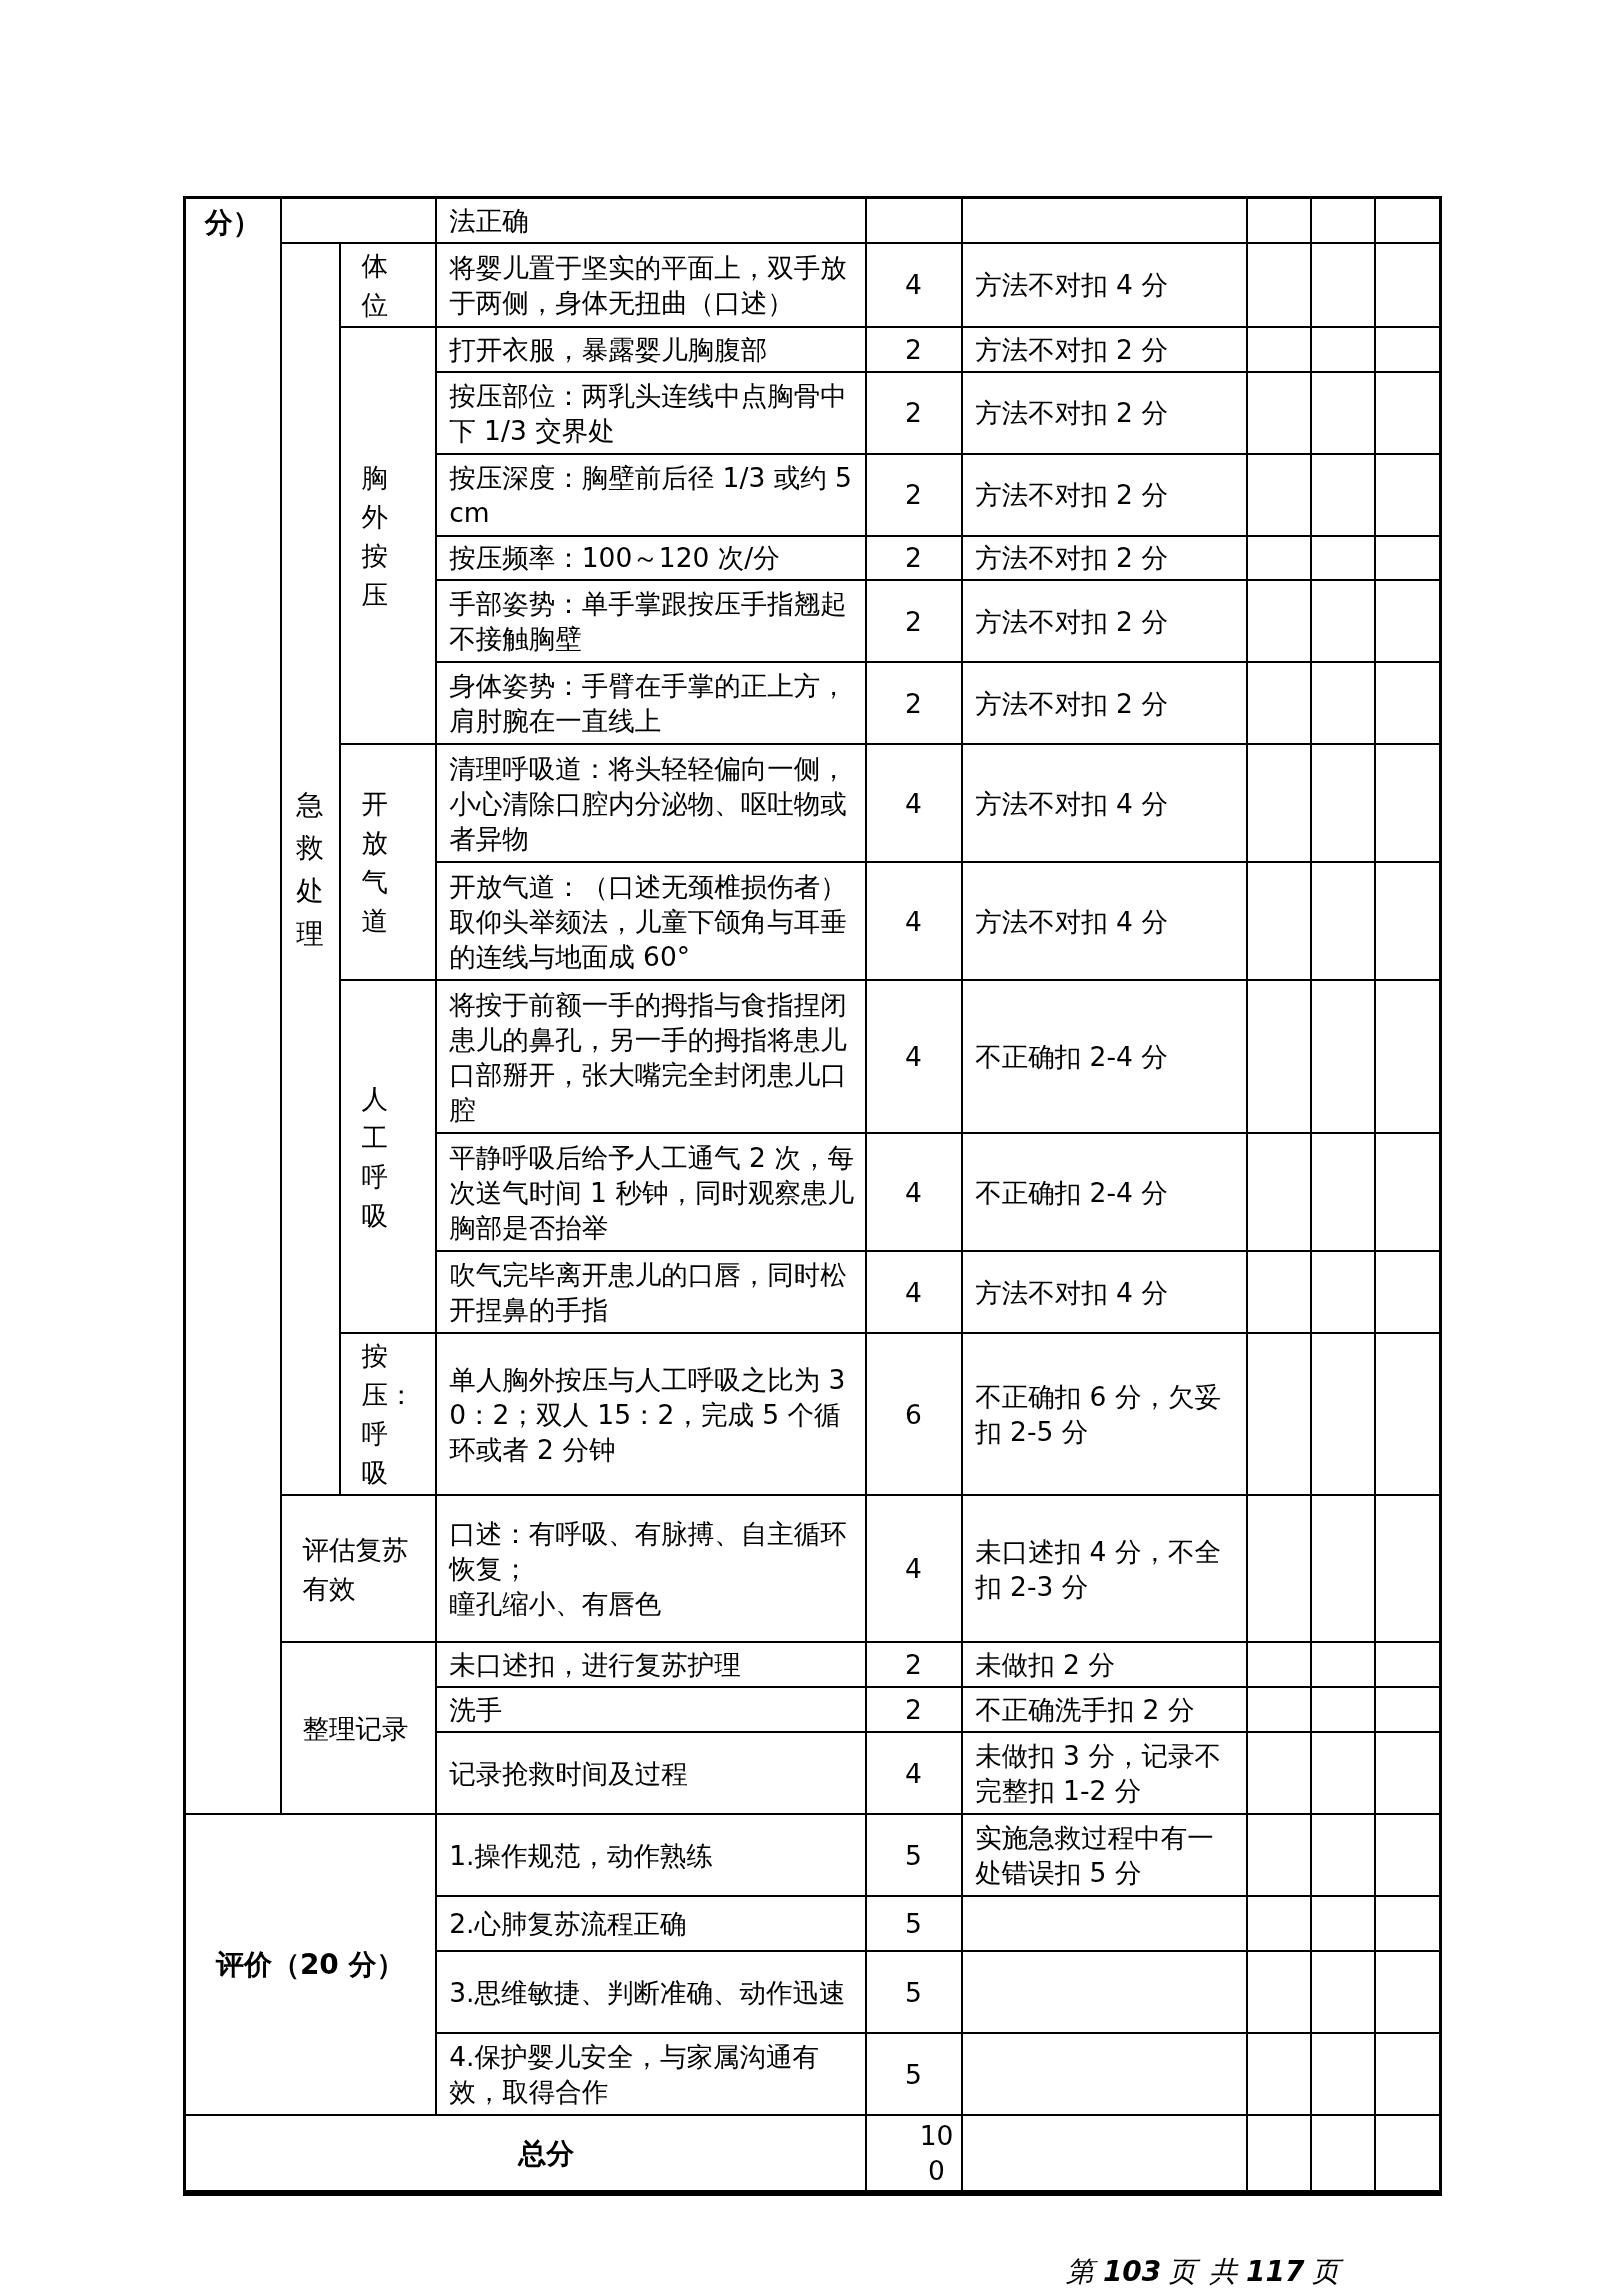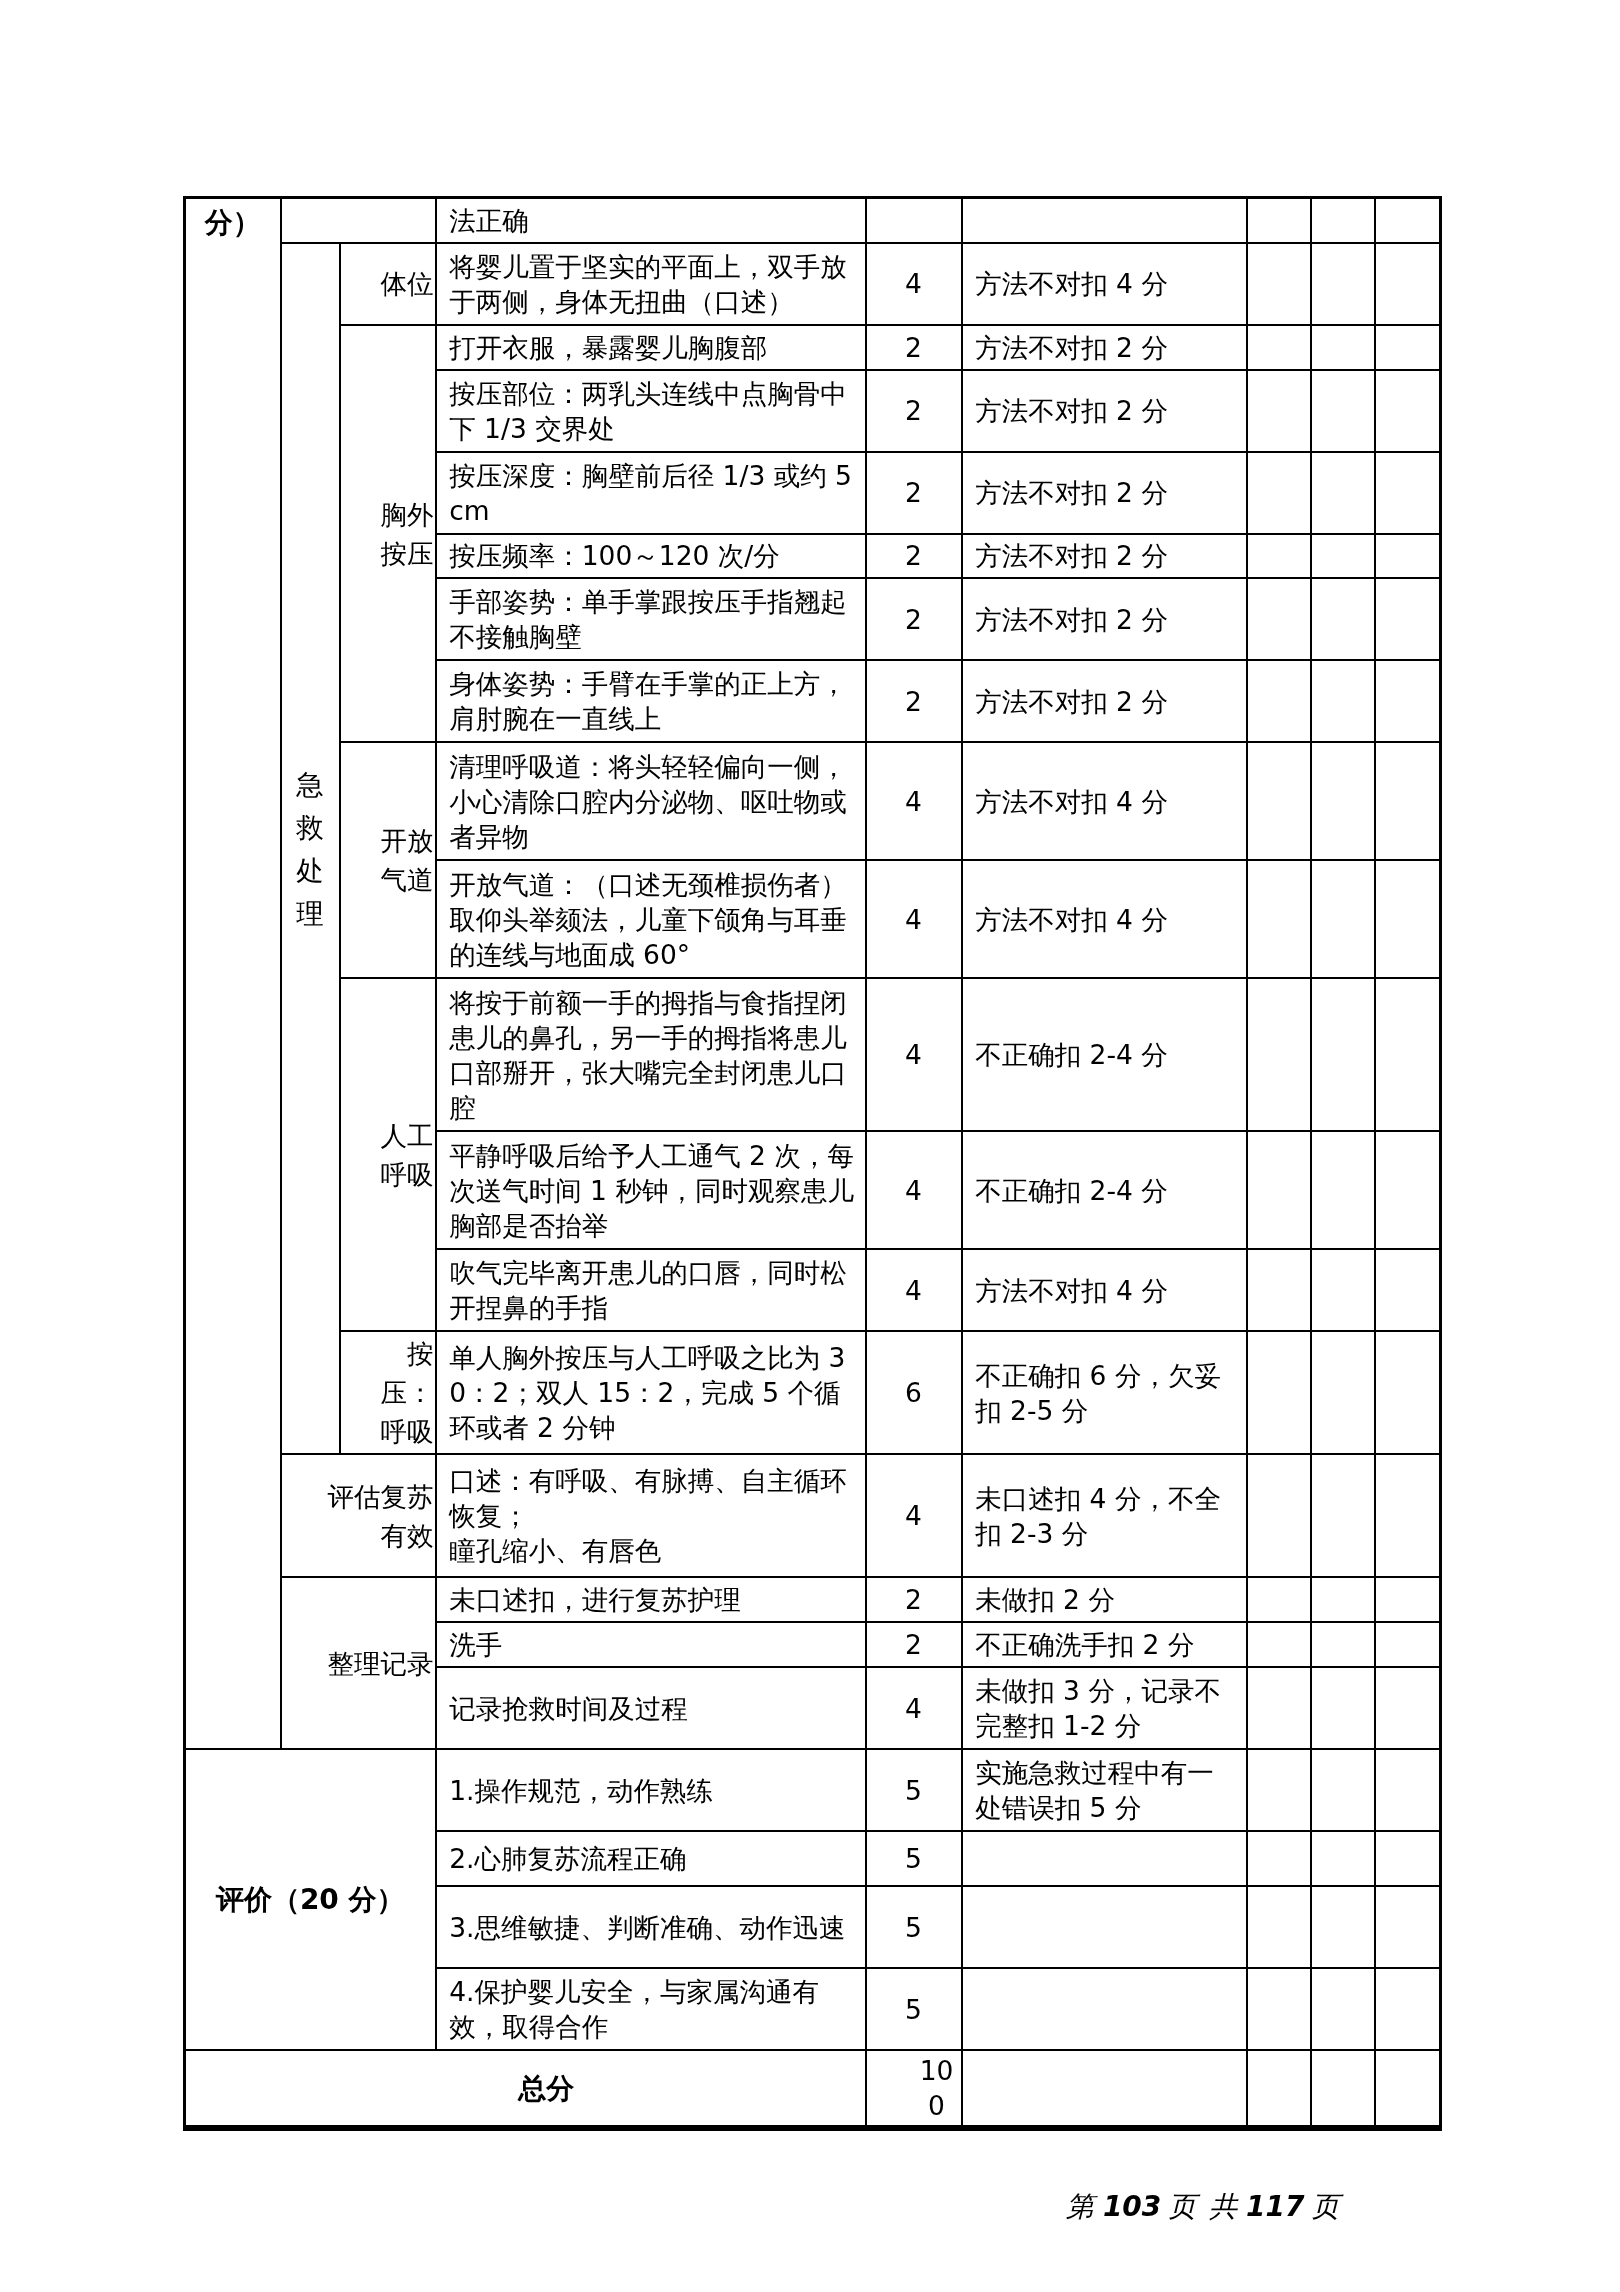--- a/index.html
+++ b/index.html
@@ -19,29 +19,29 @@
     font-size:26.5px;line-height:35px;
     vertical-align:middle;
     padding:2px 5.9px;
     overflow:hidden;
     word-break:break-all;
   }
   tr:last-child td{border-bottom:6.9px solid #000;padding-left:48px;}
   .content{text-align:left;padding:3.9px 9.8px 3.9px 12.7px;white-space:pre-line;}
   .deduct{text-align:left;padding:3.9px 7.8px 3.9px 12.7px;white-space:pre-line;}
   .score{text-align:center;padding:2px 2px;}
-  .sub{text-align:right;white-space:pre-line;line-height:39px;padding:2px 1px;}
+  .sub{text-align:left;white-space:pre-line;line-height:39px;padding:2px 21px;}
   .cat-vert{text-align:center;white-space:pre-line;line-height:43px;font-size:27.4px;padding:2px 3.9px;}
   .left-cont{vertical-align:top;text-align:center;font-weight:bold;font-size:28px;padding-top:5.9px;}
   .eval-label{text-align:center;font-weight:bold;font-size:28px;}
   .total-label{text-align:center;font-weight:bold;font-size:28px;}
   .blank{padding:0;}
   
   .rh44{height:43px}.rh46{height:45px}.rh50{height:49px}.rh56{height:55px}
-  .rh84{height:82px}.rh120{height:118px}.rh150{height:123px}.rh156{height:153px}
+  .rh84{height:82px}.rh120{height:118px}.rh150{height:147px}.rh156{height:153px}
   .footer{
     margin:57px 0 0 1066px;
     font-size:28px;width:max-content;
     font-family:"DejaVu Serif","Liberation Serif",serif;
     letter-spacing:2px;
     font-style:italic;
   }
   .footer .num{
     font-family:"DejaVu Sans","Liberation Sans",sans-serif;
     font-weight:bold;padding:0 6.9px;letter-spacing:0;

